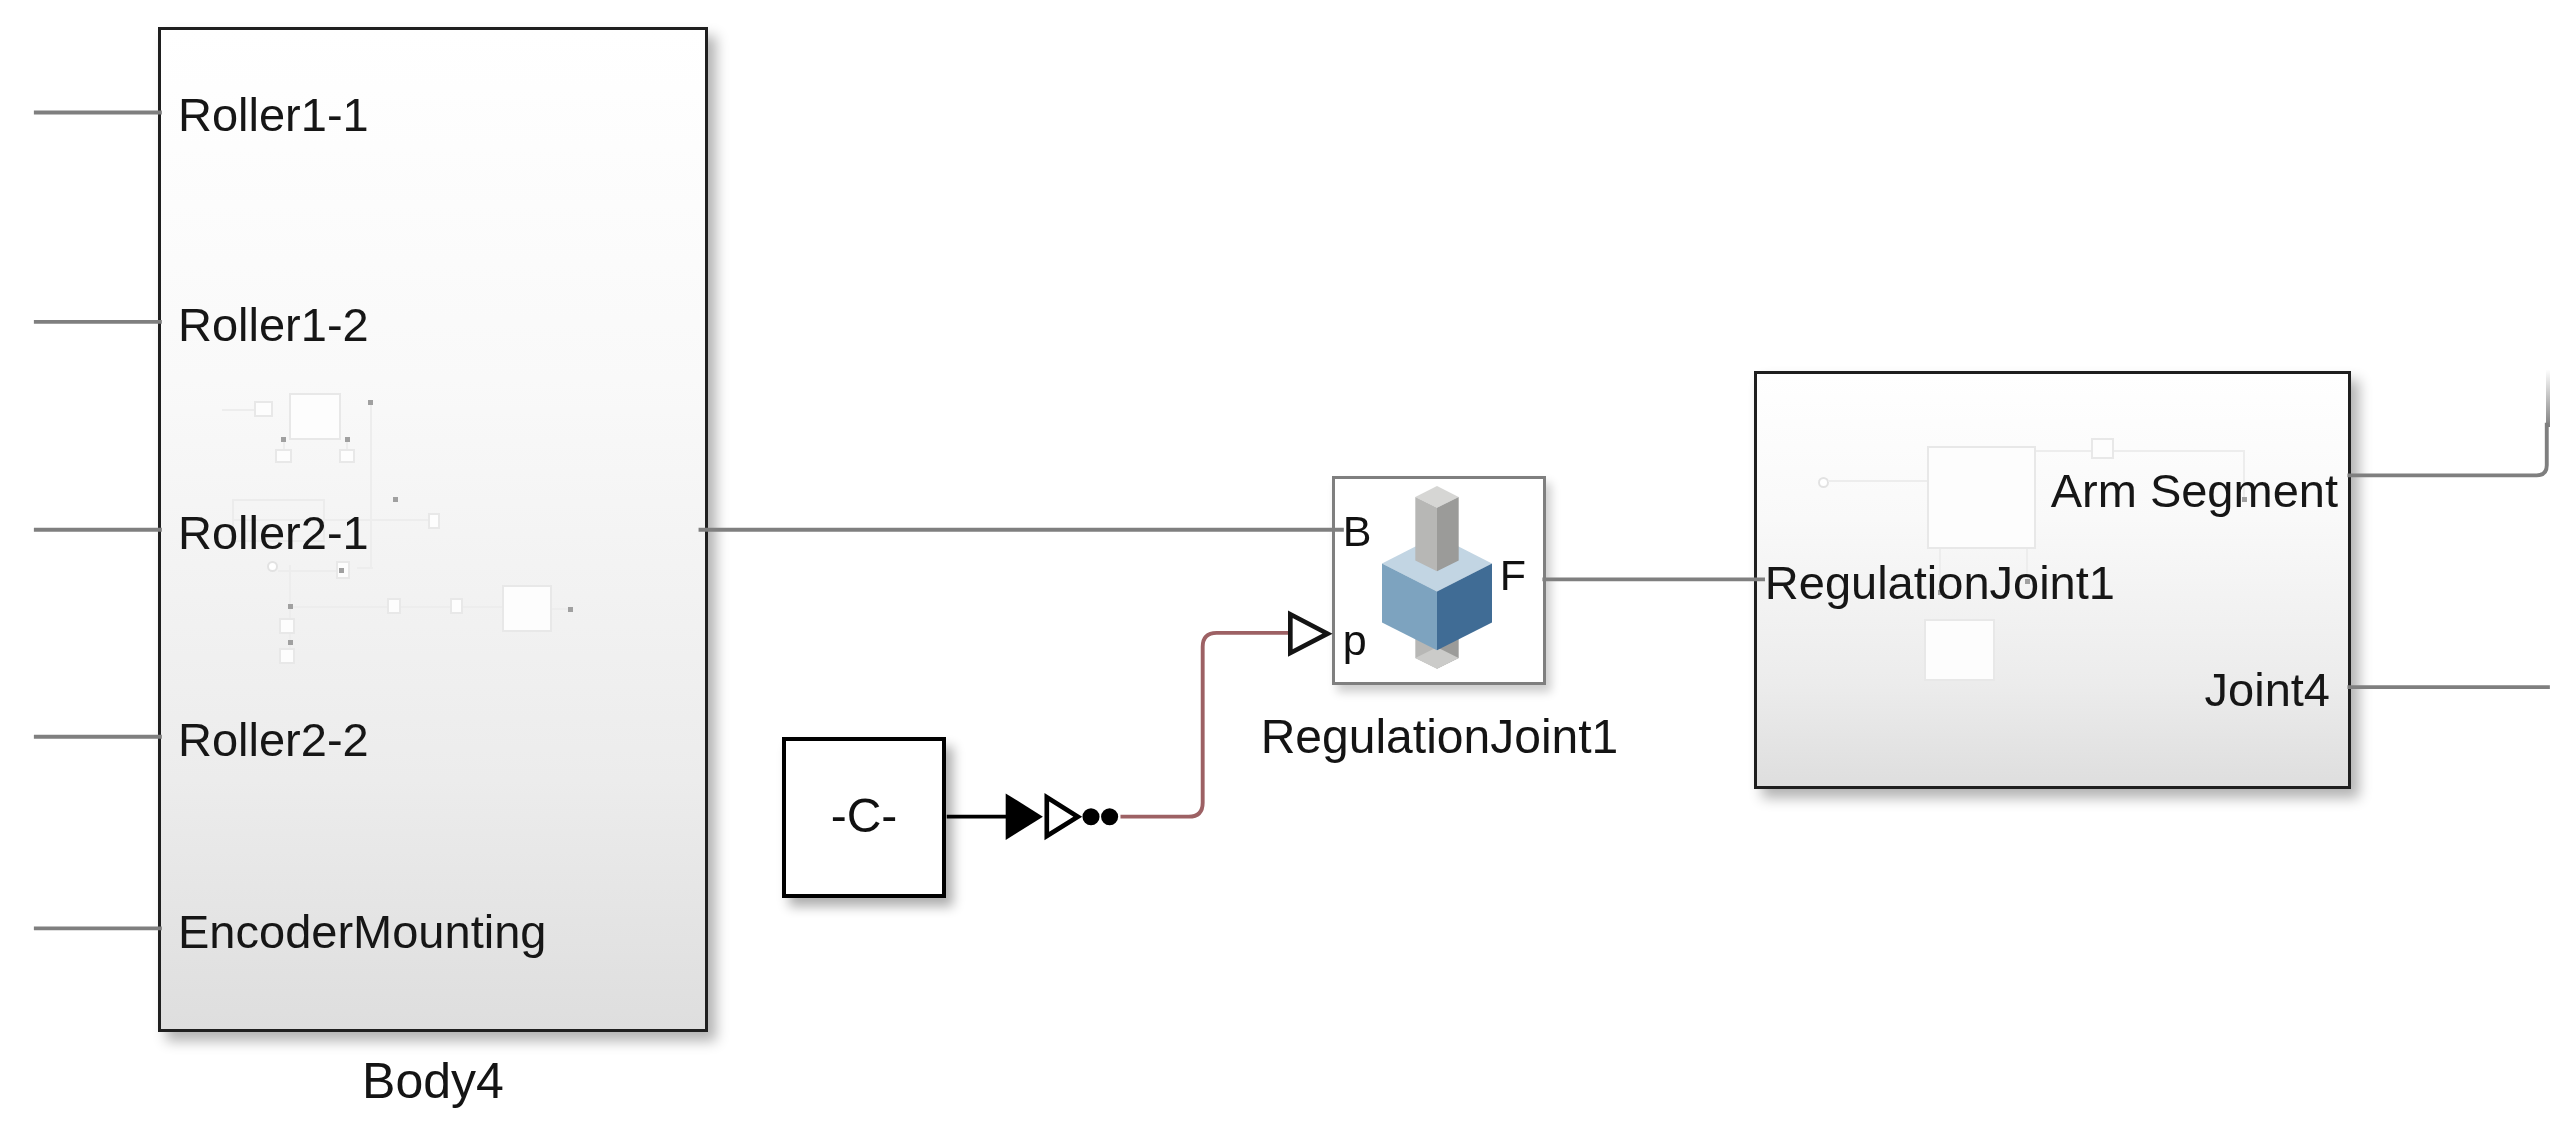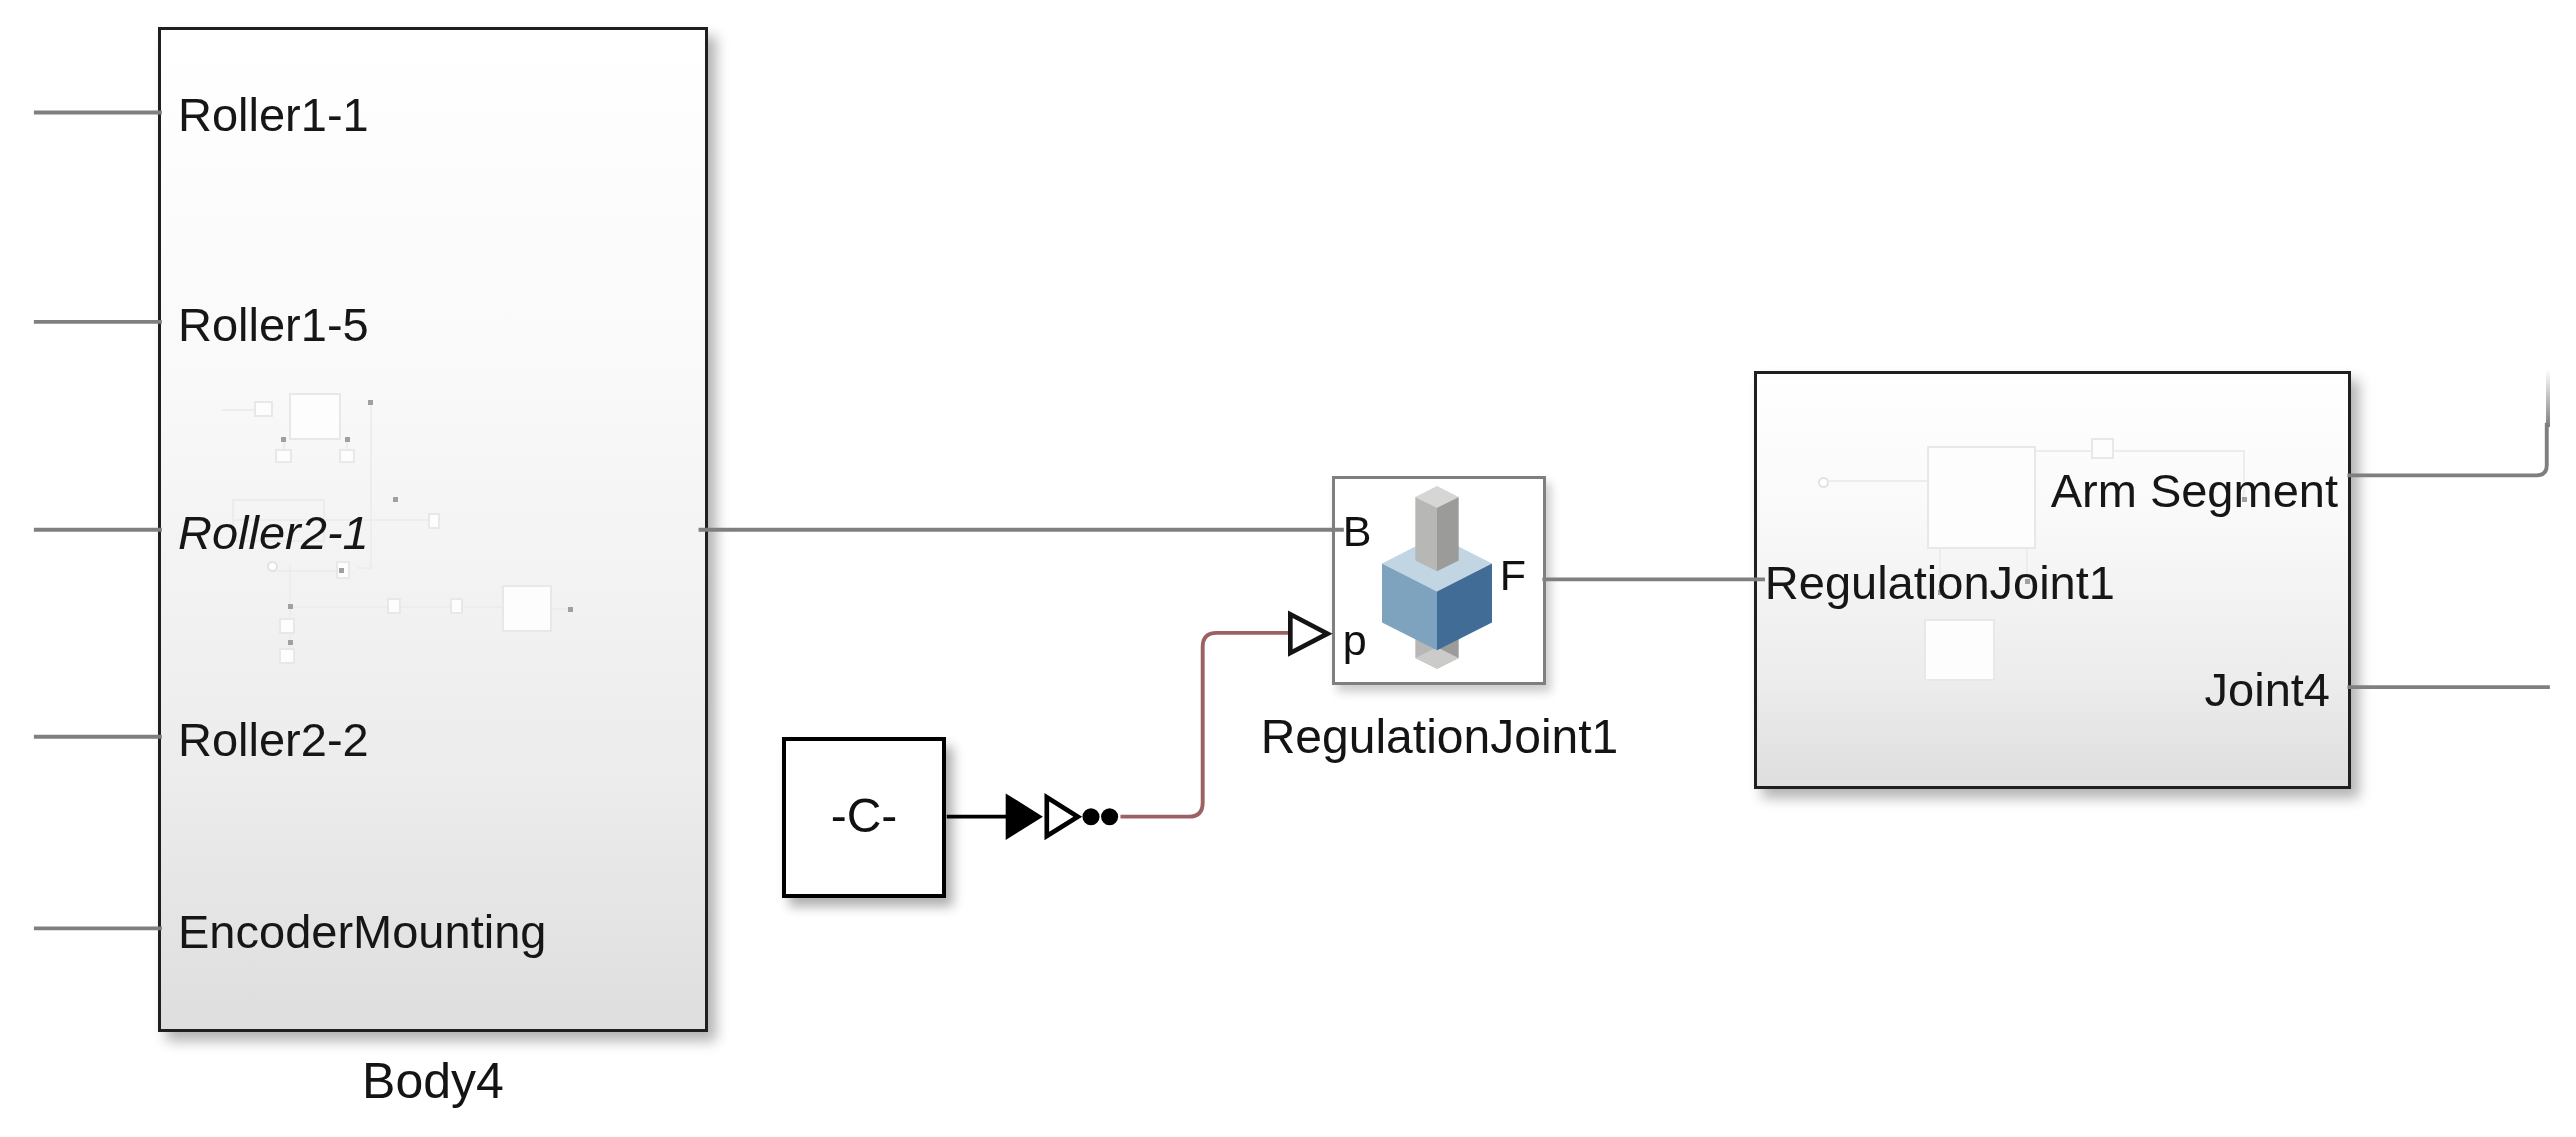--- a/index.html
+++ b/index.html
@@ -84,22 +84,22 @@
       <div class="pv-dot" style="left:207px;top:370px;"></div>
       <div class="pv-dot" style="left:120px;top:407px;"></div>
       <div class="pv-dot" style="left:184px;top:407px;"></div>
       <div class="pv-dot" style="left:232px;top:467px;"></div>
       <div class="pv-dot" style="left:127px;top:574px;"></div>
       <div class="pv-dot" style="left:127px;top:610px;"></div>
       <div class="pv-dot" style="left:178px;top:538px;"></div>
       <div class="pv-dot" style="left:407px;top:577px;"></div>
     </div>
     <div class="port-label" style="left:17px;top:61px;">Roller1-1</div>
-    <div class="port-label" style="left:17px;top:271px;">Roller1-5</div>
-    <div class="port-label" style="left:17px;top:479px;font-style:italic;">Roller2-1</div>
+    <div class="port-label" style="left:17px;top:271px;">Roller1-2</div>
+    <div class="port-label" style="left:17px;top:479px;">Roller2-1</div>
     <div class="port-label" style="left:17px;top:686px;">Roller2-2</div>
     <div class="port-label" style="left:17px;top:878px;">EncoderMounting</div>
   </div>
   <div class="block-name" style="left:158px;top:1054px;width:550px;">Body4</div>
 
   <div class="block const" style="left:782px;top:737px;width:164px;height:161px;">
     <div class="const-text">-C-</div>
   </div>
 
   <div class="block joint" style="left:1332px;top:476px;width:214px;height:209px;">

